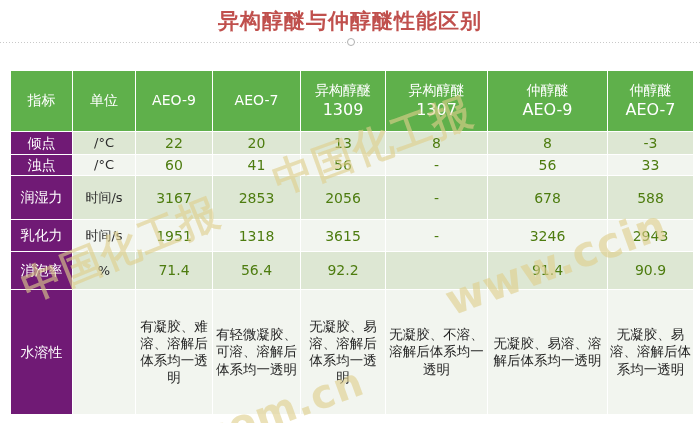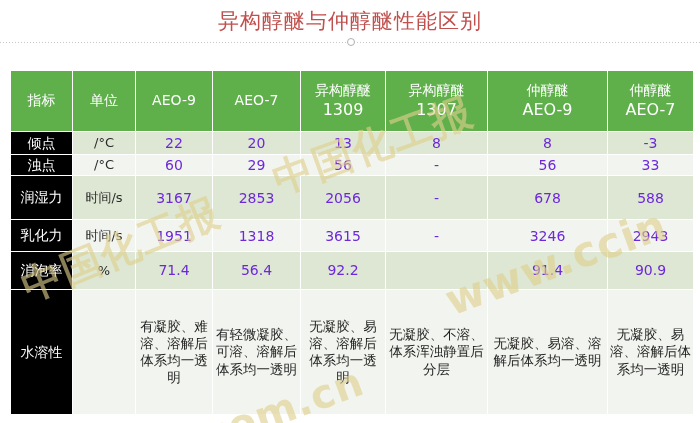--- a/index.html
+++ b/index.html
@@ -22,21 +22,21 @@
     align-items: center;
     justify-content: center;
     position: relative;
   }
   #page-title {
     font-size: 21px;
     color: #c0504d;
     letter-spacing: 1px;
     line-height: 1;
     white-space: nowrap;
-    font-weight: 400;
+    font-weight: 700;
   }
   #title-rule {
     position: absolute;
     left: 0;
     right: 0;
     bottom: 0;
     height: 1px;
     background: repeating-linear-gradient(to right,
         #c9c9c9 0px, #c9c9c9 1px, transparent 1px, transparent 3px);
   }
@@ -94,30 +94,30 @@
     height: 58px;
     line-height: 1.25;
   }
   thead th .sub {
     display: block;
     font-size: 16px;
   }
 
   
   td.metric {
-    background: #000000;
+    background: #701a75;
     color: #ffffff;
     font-size: 14px;
     line-height: 1.15;
   }
 
   
   td.data {
     font-size: 14px;
-    color: #6d28d9;
+    color: #4d7c0f;
   }
   td.unit {
     font-size: 13px;
     color: #2a2a2a;
   }
   td.desc {
     font-size: 13.5px;
     color: #1f1f1f;
     line-height: 1.28;
     padding: 2px 6px;
@@ -230,21 +230,21 @@
         <td class="data">13</td>
         <td class="data">8</td>
         <td class="data">8</td>
         <td class="data">-3</td>
       </tr>
 
       <tr class="band-b" style="height:20px">
         <td class="metric">浊点</td>
         <td class="unit">/°C</td>
         <td class="data">60</td>
-        <td class="data">29</td>
+        <td class="data">41</td>
         <td class="data">56</td>
         <td class="data">-</td>
         <td class="data">56</td>
         <td class="data">33</td>
       </tr>
 
       <tr class="band-a" style="height:43px">
         <td class="metric">润湿力</td>
         <td class="unit">时间/s</td>
         <td class="data">3167</td>
@@ -276,20 +276,20 @@
         <td class="data">91.4</td>
         <td class="data">90.9</td>
       </tr>
 
       <tr class="band-b" style="height:120px">
         <td class="metric">水溶性</td>
         <td class="unit"></td>
         <td class="desc">有凝胶、难溶、溶解后体系均一透明</td>
         <td class="desc">有轻微凝胶、可溶、溶解后体系均一透明</td>
         <td class="desc">无凝胶、易溶、溶解后体系均一透明</td>
-        <td class="desc">无凝胶、不溶、体系浑浊静置后分层</td>
+        <td class="desc">无凝胶、不溶、溶解后体系均一透明</td>
         <td class="desc">无凝胶、易溶、溶解后体系均一透明</td>
         <td class="desc">无凝胶、易溶、溶解后体系均一透明</td>
       </tr>
 
     </tbody>
   </table>
 </div>
 
 </body></html>

